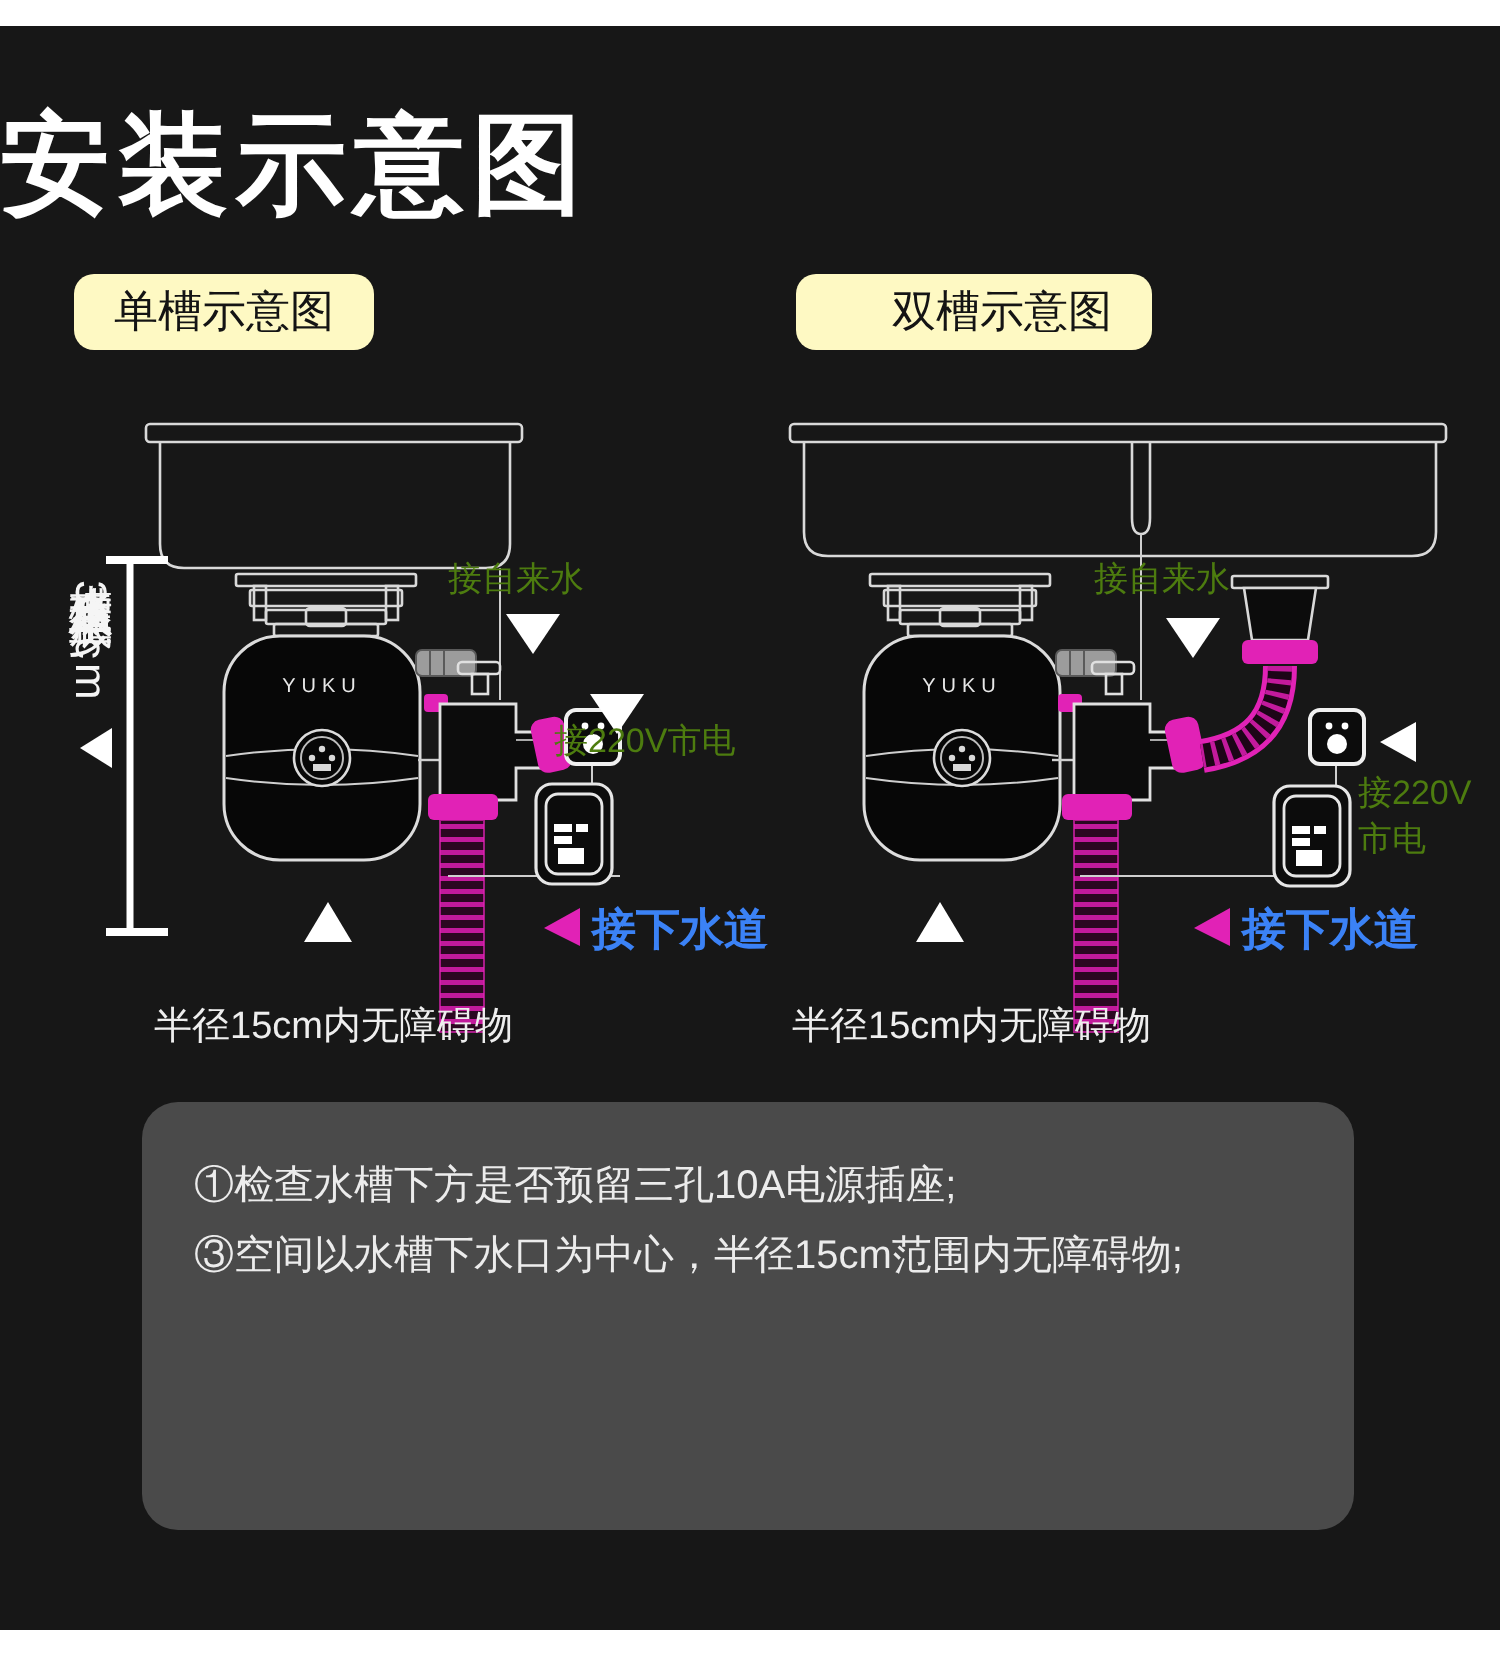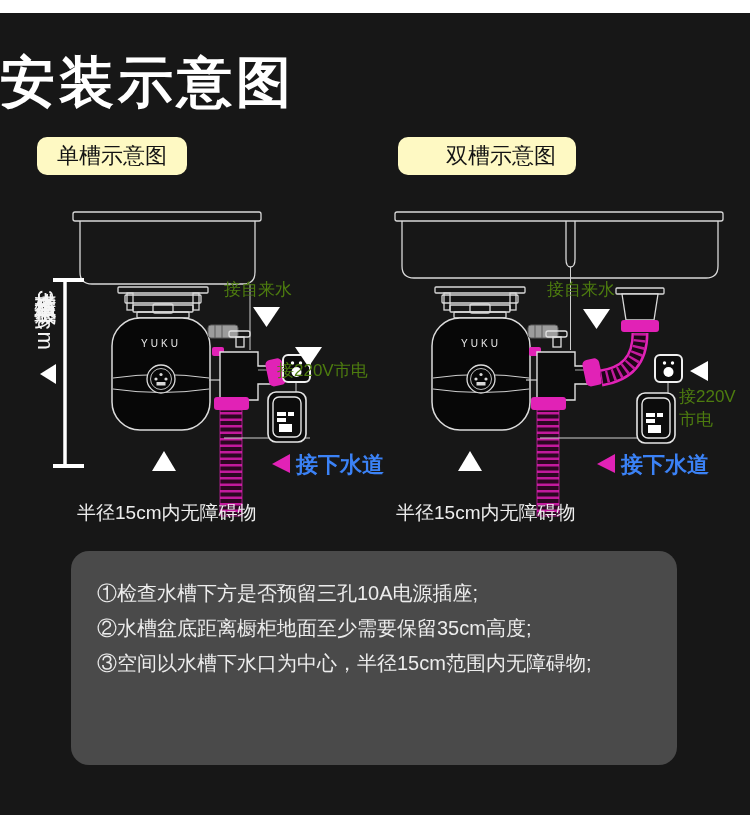--- a/index.html
+++ b/index.html
@@ -175,16 +175,15 @@
 
   <div class="abs brand" style="left:432px;top:338px;">YUKU</div>
   <div class="abs lbl" style="left:547px;top:281px;">接自来水</div>
   <div class="abs lbl" style="left:679px;top:388px;">接220V</div>
   <div class="abs lbl" style="left:679px;top:411px;">市电</div>
   <div class="abs lbl-magenta" style="left:621px;top:450px;">接下水道</div>
   <div class="abs lbl-small" style="left:396px;top:476px;">半径15cm内无障碍物</div>
 
   <div class="abs notes-panel">
     <p>①检查水槽下方是否预留三孔10A电源插座;</p>
-    <p>②水槽盆底距离橱柜地面至少需要保留35cm高度;</p>
     <p>③空间以水槽下水口为中心，半径15cm范围内无障碍物;</p>
   </div>
 </div>
 
 </body></html>

